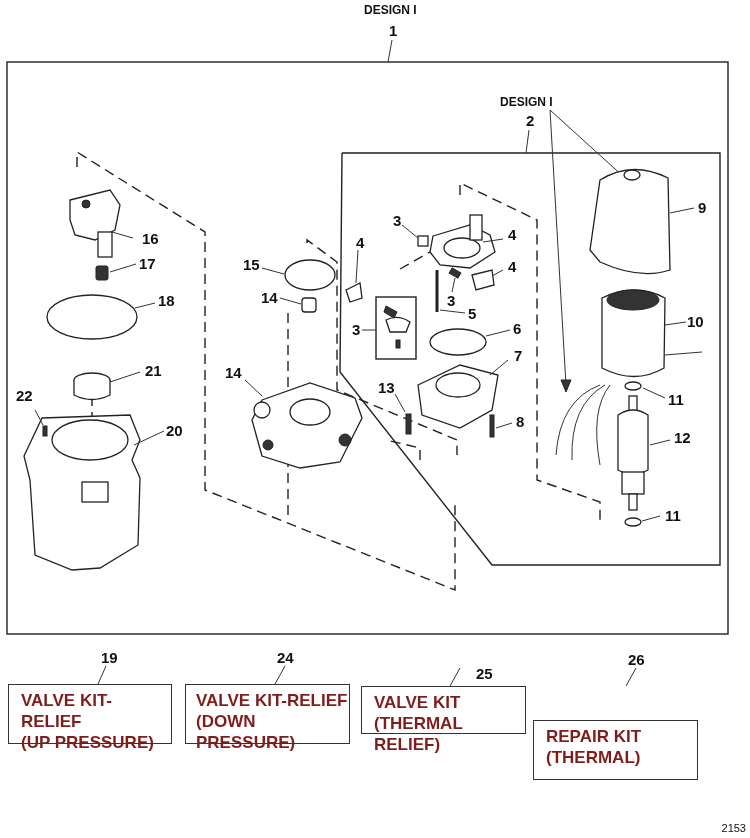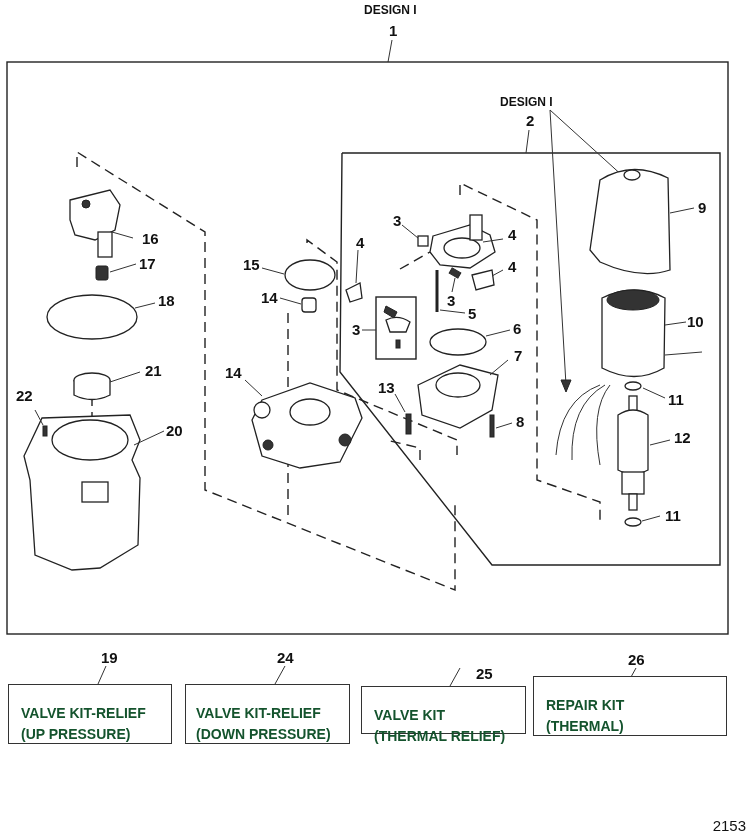--- a/index.html
+++ b/index.html
@@ -3,23 +3,23 @@
 <meta charset="utf-8">
 <style>
   html, body { margin:0; padding:0; background:#ffffff; }
   body { width:750px; height:838px; position:relative; overflow:hidden;
          font-family:"Liberation Sans", sans-serif; color:#111; }
   svg { position:absolute; left:0; top:0; }
   .lbl { font-family:"Liberation Sans", sans-serif; font-weight:bold; fill:#111; }
   .num { font-size:15px; }
   .hdr { font-size:12px; }
   .kit { position:absolute; border:1.5px solid #333; background:#fff; box-sizing:border-box;
-         font-weight:bold; font-size:14px; line-height:21px; padding:18px 0 0 12px; color:#14532d; }
+         font-weight:bold; font-size:17px; line-height:21px; padding:5px 0 0 12px; color:#7f1d1d; }
   .kitnum { position:absolute; font-weight:bold; font-size:15px; color:#111; }
-  .figno { position:absolute; right:4px; bottom:4px; font-size:15px; color:#111;text-align:right; }
+  .figno { position:absolute; right:4px; bottom:4px; font-size:11px; color:#111;text-align:right; }
   .outline { fill:none; stroke:#222; stroke-width:1.4; }
   .thin { fill:none; stroke:#333; stroke-width:1; }
   .dash { fill:none; stroke:#222; stroke-width:1.4; stroke-dasharray:10 6; }
   .part { fill:#fff; stroke:#222; stroke-width:1.3; }
   .dark { fill:#333; stroke:#222; stroke-width:1; }
 </style>
 </head>
 <body>
 
 <svg width="750" height="838" viewBox="0 0 750 838">
@@ -210,18 +210,18 @@
   <div>(DOWN PRESSURE)</div>
 </div>
 
 <div class="kitnum" style="left:476px;top:651px;margin-top:14px;">25</div>
 <div class="kit" style="left:361px;top:686px;width:165px;height:48px;">
   <div>VALVE KIT</div>
   <div>(THERMAL RELIEF)</div>
 </div>
 
 <div class="kitnum" style="left:628px;top:651px;">26</div>
-<div class="kit" style="left:533px;top:676px;width:194px;height:60px;">
+<div class="kit" style="left:533px;top:720px;width:165px;height:60px;">
   <div>REPAIR KIT</div>
   <div>(THERMAL)</div>
 </div>
 
 <div class="figno">2153</div>
 
 </body></html>

